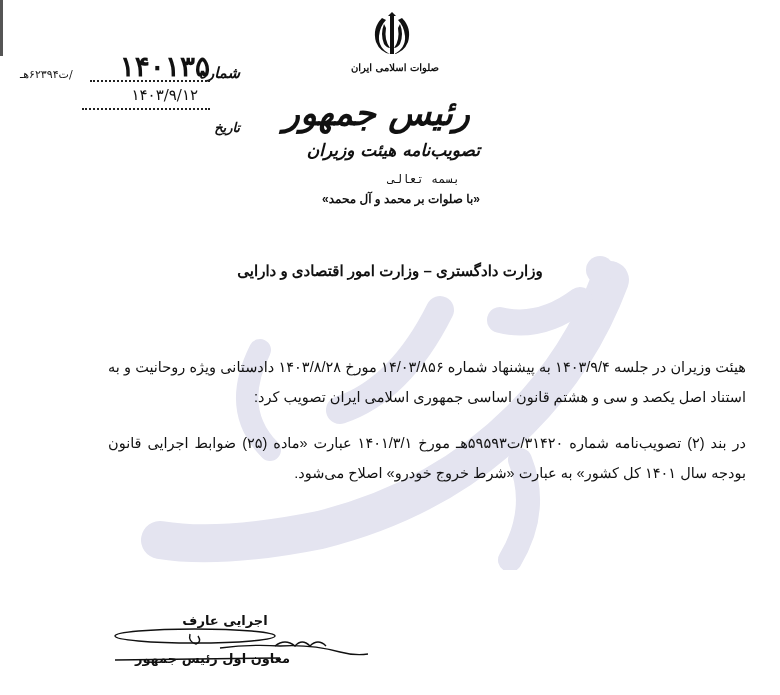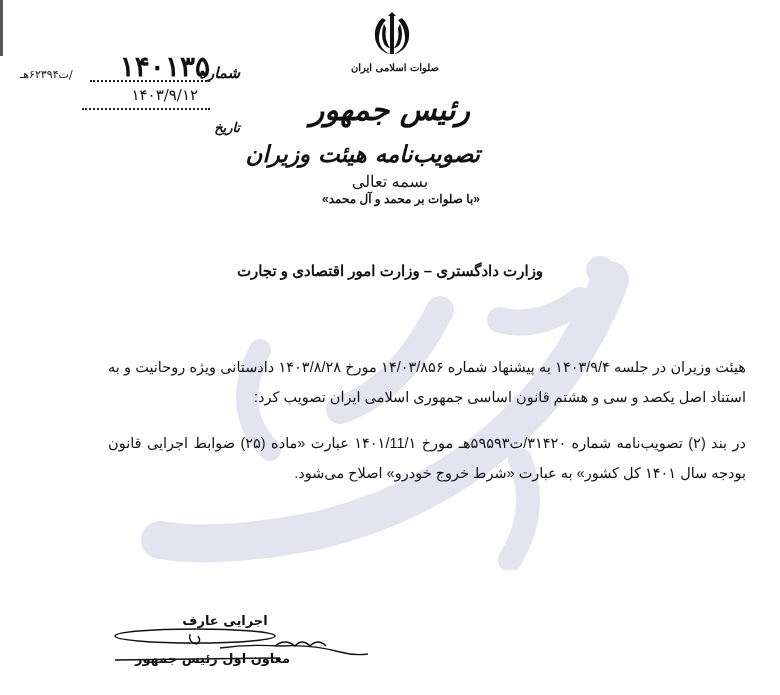--- a/index.html
+++ b/index.html
@@ -6,23 +6,23 @@
     body {
       width: 780px; height: 695px; background: #ffffff; position: relative; overflow: hidden;
       font-family: "DejaVu Sans", sans-serif; color: #111;
     }
     .edge-bar { position: absolute; left: 0; top: 0; width: 3px; height: 56px; background: #555; }
     .watermark { position: absolute; left: 140px; top: 240px; width: 500px; height: 330px; pointer-events: none; }
     .emblem { position: absolute; left: 370px; top: 12px; width: 44px; height: 46px; }
     .rtl { direction: rtl; unicode-bidi: embed; }
     .abs { position: absolute; white-space: nowrap; }
     .republic { left: 340px; top: 62px; width: 110px; text-align: center; font-size: 10px; font-weight: bold; font-family: "DejaVu Serif", serif; }
-    .president { left: 310px; top: 92px; width: 160px; text-align: left; font-size: 30px; font-weight: bold; font-family: "DejaVu Serif", serif; font-style: italic; }
-    .cabinet { left: 300px; top: 140px; width: 180px; text-align: left; font-size: 23px; font-weight: bold; font-family: "DejaVu Serif", serif; font-style: italic; }
-    .bismillah { left: 320px; top: 172px; width: 140px; text-align: center; font-size: 16px; font-family: Liberation Sans, sans-serif; }
+    .president { left: 310px; top: 92px; width: 160px; text-align: left; font-size: 35px; font-weight: bold; font-family: "DejaVu Serif", serif; font-style: italic; }
+    .cabinet { left: 300px; top: 140px; width: 180px; text-align: right; font-size: 17px; font-weight: bold; font-family: "DejaVu Serif", serif; font-style: italic; }
+    .bismillah { left: 320px; top: 172px; width: 140px; font-size: 12px; font-family: Liberation Mono, monospace; }
     .salawat { left: 300px; top: 192px; width: 180px; text-align: right; font-size: 12px; font-weight: bold; font-family: "Liberation Sans", sans-serif; }
     .number-row { left: 20px; top: 50px; width: 220px; }
     .num-label { position: absolute; right: 0; top: 14px; font-size: 15px; font-weight: bold; font-style: italic; font-family: "DejaVu Serif", serif; }
     .num-big { position: absolute; right: 30px; top: 0; font-size: 28px; font-weight: bold; font-family: "DejaVu Serif", serif; letter-spacing: 2px; }
     .num-small { position: absolute; left: 0; top: 18px; font-size: 11px; font-weight: normal; font-family: "DejaVu Serif", serif; }
     .num-dots { position: absolute; left: 70px; right: 30px; top: 30px; border-bottom: 2px dotted #222; }
     .date-row { left: 20px; top: 86px; width: 220px; }
     .date-label { position: absolute; right: 0; top: 2px; font-size: 13px; font-weight: bold; font-style: italic; font-family: "DejaVu Serif", serif; margin-top: 32px; }
     .date-val { position: absolute; right: 42px; top: 0; font-size: 15px; font-family: "DejaVu Serif", serif; letter-spacing: 1px; }
     .date-dots { position: absolute; left: 62px; right: 30px; top: 22px; border-bottom: 2px dotted #222; }
@@ -73,26 +73,26 @@
   <span class="num-dots"></span>
 </div>
 
 <div class="abs date-row">
   <span class="date-label rtl">تاریخ</span>
   <span class="date-val">۱۴۰۳/۹/۱۲</span>
   <span class="date-dots"></span>
 </div>
 
 <div class="abs rtl recipients">
-  <div>وزارت دادگستری – وزارت امور اقتصادی و تجارت</div>
+  <div>وزارت دادگستری – وزارت امور اقتصادی و دارایی</div>
 </div>
 
 <div class="body-text rtl">
   <p>هیئت وزیران در جلسه ۱۴۰۳/۹/۴ به پیشنهاد شماره ۱۴/۰۳/۸۵۶ مورخ ۱۴۰۳/۸/۲۸ دادستانی ویژه روحانیت و به استناد اصل یکصد و سی و هشتم قانون اساسی جمهوری اسلامی ایران تصویب کرد:</p>
-  <p>در بند (۲) تصویب‌نامه شماره ۳۱۴۲۰/ت۵۹۵۹۳هـ مورخ ۱۴۰۱/11/۱ عبارت «ماده (۲۵) ضوابط اجرایی قانون بودجه سال ۱۴۰۱ کل کشور» به عبارت «شرط خروج خودرو» اصلاح می‌شود.</p>
+  <p>در بند (۲) تصویب‌نامه شماره ۳۱۴۲۰/ت۵۹۵۹۳هـ مورخ ۱۴۰۱/۳/۱ عبارت «ماده (۲۵) ضوابط اجرایی قانون بودجه سال ۱۴۰۱ کل کشور» به عبارت «شرط خروج خودرو» اصلاح می‌شود.</p>
 </div>
 
 <div class="abs rtl sig-name">اجرایی عارف</div>
 <div class="abs rtl sig-title">معاون اول رئیس جمهور</div>
 <svg class="sig-scribble" viewBox="0 0 260 50">
   <g fill="none" stroke="#111" stroke-width="1.4">
     <ellipse cx="85" cy="16" rx="80" ry="7"></ellipse>
     <path d="M80 14 Q78 22 86 24 Q92 22 88 16"></path>
     <path d="M110 28 Q140 24 170 26 Q200 24 230 32 Q245 36 258 34"></path>
     <path d="M165 26 Q175 18 185 26 Q192 18 200 26 Q208 18 216 26"></path>

